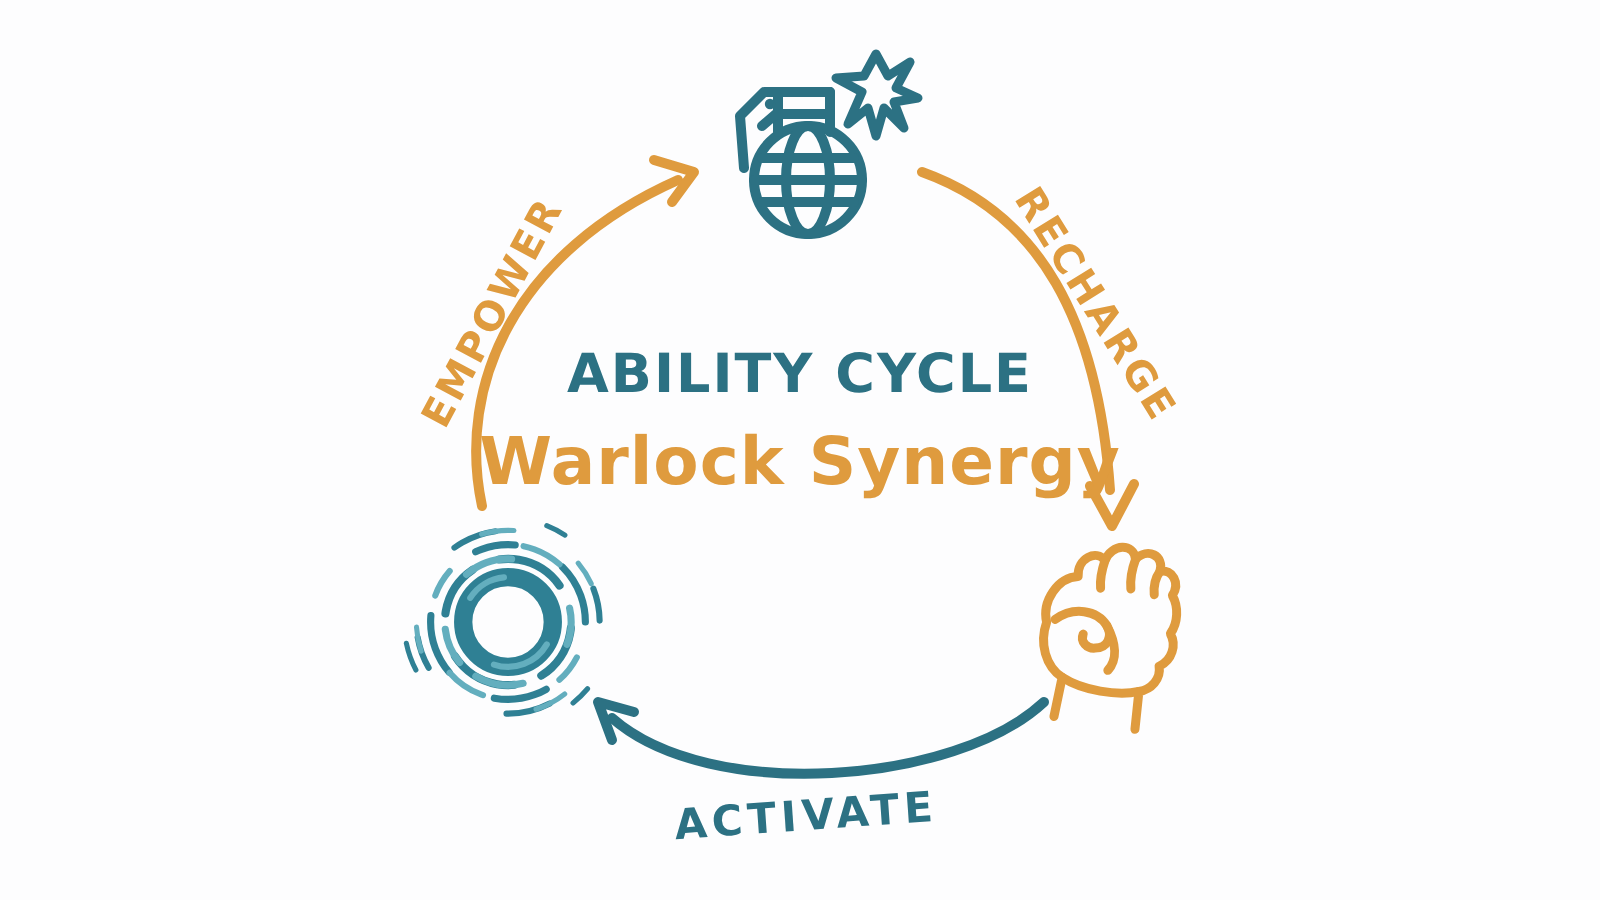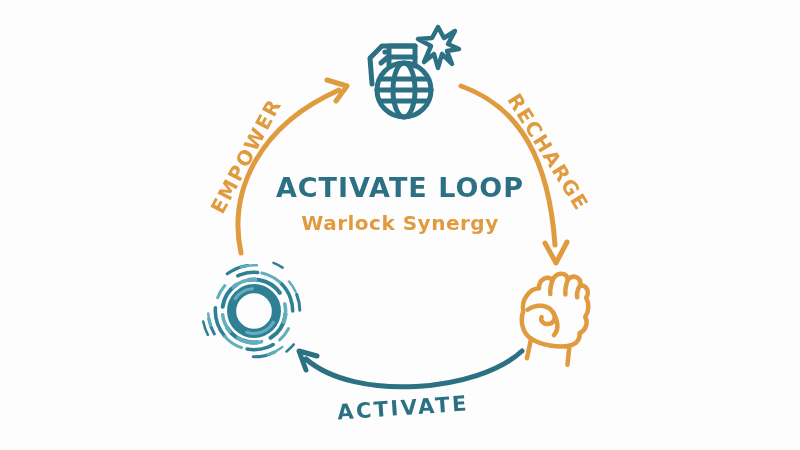--- a/index.html
+++ b/index.html
@@ -54,21 +54,21 @@
   .title-line {
     color: #2C7183;
     font-size: 27px;
     font-weight: bold;
     letter-spacing: 1px;
     line-height: 1.2;
   }
   .subtitle {
     margin-top: 7px;
     color: #DF9B3E;
-    font-size: 20px;
+    font-size: 33px;
     font-weight: bold;
     letter-spacing: 0.5px;
   }
 </style>
 </head>
 <body>
 
 <div class="canvas">
 
   <svg class="layer" width="800" height="450" viewBox="0 0 800 450">
@@ -135,17 +135,17 @@
       <path d="M 27,52 C 35,44 47,44 53,51 C 57,56 55,62 49,63 C 45,64 41,61 42,57"></path>
       <path d="M 53,51 C 59,59 61,67 57,73"></path>
     </g>
   </svg>
 
   <div class="arc-label label-empower">EMPOWER</div>
   <div class="arc-label label-recharge">RECHARGE</div>
   <div class="arc-label label-activate">ACTIVATE</div>
 
   <div class="title-block">
-    <div class="title-line">ACTIVATE LOOP</div>
+    <div class="title-line">ABILITY CYCLE</div>
     <div class="subtitle">Warlock Synergy</div>
   </div>
 
 </div>
 
 </body></html>

